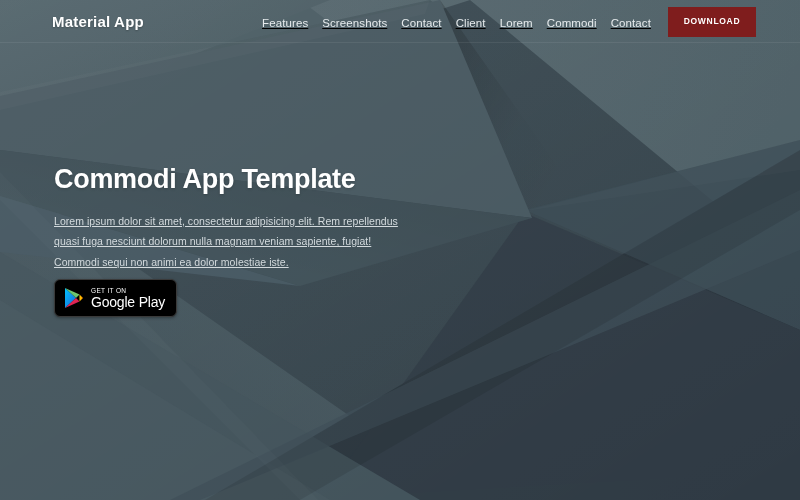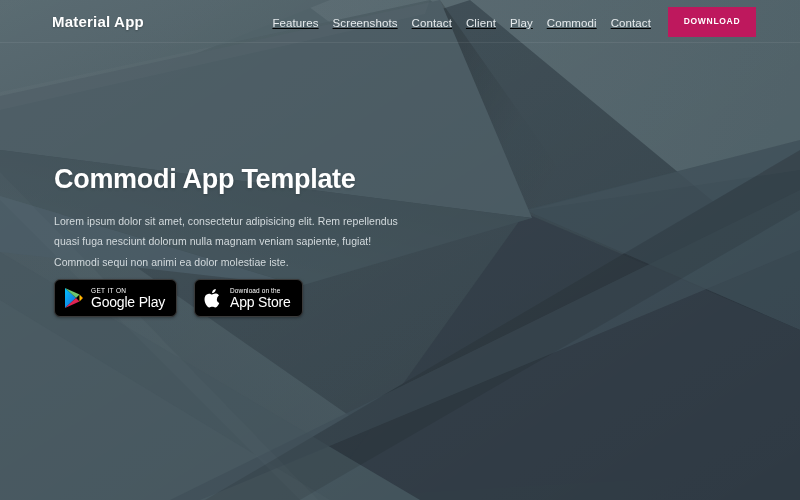--- a/index.html
+++ b/index.html
@@ -77,21 +77,21 @@
     text-decoration: none;
     white-space: nowrap;
     letter-spacing: 0.1px;
   }
 
   .btn-download {
     margin-left: 17px;
     margin-right: 44px;
     width: 88px;
     height: 30px;
-    background: #be185d;
+    background: #7f1d1d;
     color: #ffffff;
     border: none;
     font-family: "Liberation Sans", sans-serif;
     font-size: 8.5px;
     font-weight: bold;
     letter-spacing: 0.7px;
     cursor: pointer;
     display: flex;
     align-items: center;
     justify-content: center;
@@ -116,29 +116,30 @@
     margin-bottom: 16px;
     text-shadow: 0 1px 3px rgba(0,0,0,0.2);
   }
 
   .hero-text {
     color: #d3dadd;
     font-size: 10.5px;
     line-height: 1.95;
     width: 364px;
     letter-spacing: 0.05px;
+    text-decoration: underline;
   }
 
   
   .badges {
     position: absolute;
     left: 54px;
     top: 279px;
     display: flex;
-    gap: 17px;
+    gap: 9px;
     z-index: 20;
   }
 
   .badge {
     display: flex;
     align-items: center;
     background: #000000;
     border-radius: 6px;
     border: 1px solid #3a3a3a;
     height: 38px;
@@ -267,21 +268,21 @@
 
   <nav class="navbar">
     <div class="brand">Material App</div>
 
     <div class="nav-right">
       <ul class="nav-menu">
         <li><a href="#">Features</a></li>
         <li><a href="#">Screenshots</a></li>
         <li><a href="#">Contact</a></li>
         <li><a href="#">Client</a></li>
-        <li><a href="#">Play</a></li>
+        <li><a href="#">Lorem</a></li>
         <li><a href="#">Commodi</a></li>
         <li><a href="#">Contact</a></li>
       </ul>
       <button class="btn-download">DOWNLOAD</button>
     </div>
   </nav>
 
   <div class="hero-content">
     <h1 class="hero-title">Commodi App Template</h1>
     <p class="hero-text">Lorem ipsum dolor sit amet, consectetur adipisicing elit. Rem repellendus quasi fuga nesciunt dolorum nulla magnam veniam sapiente, fugiat! Commodi sequi non animi ea dolor molestiae iste.</p>
@@ -315,28 +316,16 @@
           <polygon points="31,15 38,22 31,29" fill="url(#gp2)"></polygon>
           <polygon points="24,22 31,29 2,42" fill="url(#gp3)"></polygon>
         </svg>
       </span>
       <span class="badge-txt">
         <span class="badge-small">GET IT ON</span>
         <span class="badge-big">Google Play</span>
       </span>
     </a>
 
-    <a class="badge" href="#">
-      <span class="badge-icon">
-        <svg width="19" height="23" viewBox="0 0 24 28" fill="#ffffff">
-          <path d="M16.4 14.6c0-3 2.4-4.4 2.5-4.5-1.4-2-3.5-2.3-4.3-2.3-1.8-.2-3.5 1.1-4.4 1.1-.9 0-2.3-1.1-3.8-1-2 .03-3.8 1.14-4.8 2.9-2 3.6-.5 8.9 1.5 11.8 1 1.4 2.1 3 3.6 2.9 1.4-.06 2-.93 3.8-.93 1.7 0 2.3.93 3.8.9 1.6-.03 2.6-1.43 3.5-2.84.6-.9 1.1-1.9 1.4-2.9-2.5-1-3-4.1-3-4.2z"></path>
-          <path d="M13.6 5.5c.8-1 1.3-2.3 1.2-3.6-1.1.04-2.5.76-3.3 1.72-.7.85-1.4 2.2-1.2 3.5 1.2.1 2.5-.63 3.3-1.62z"></path>
-        </svg>
-      </span>
-      <span class="badge-txt">
-        <span class="badge-small appstore">Download on the</span>
-        <span class="badge-big">App Store</span>
-      </span>
-    </a>
 
   </div>
 
 </div>
 
 </body></html>

